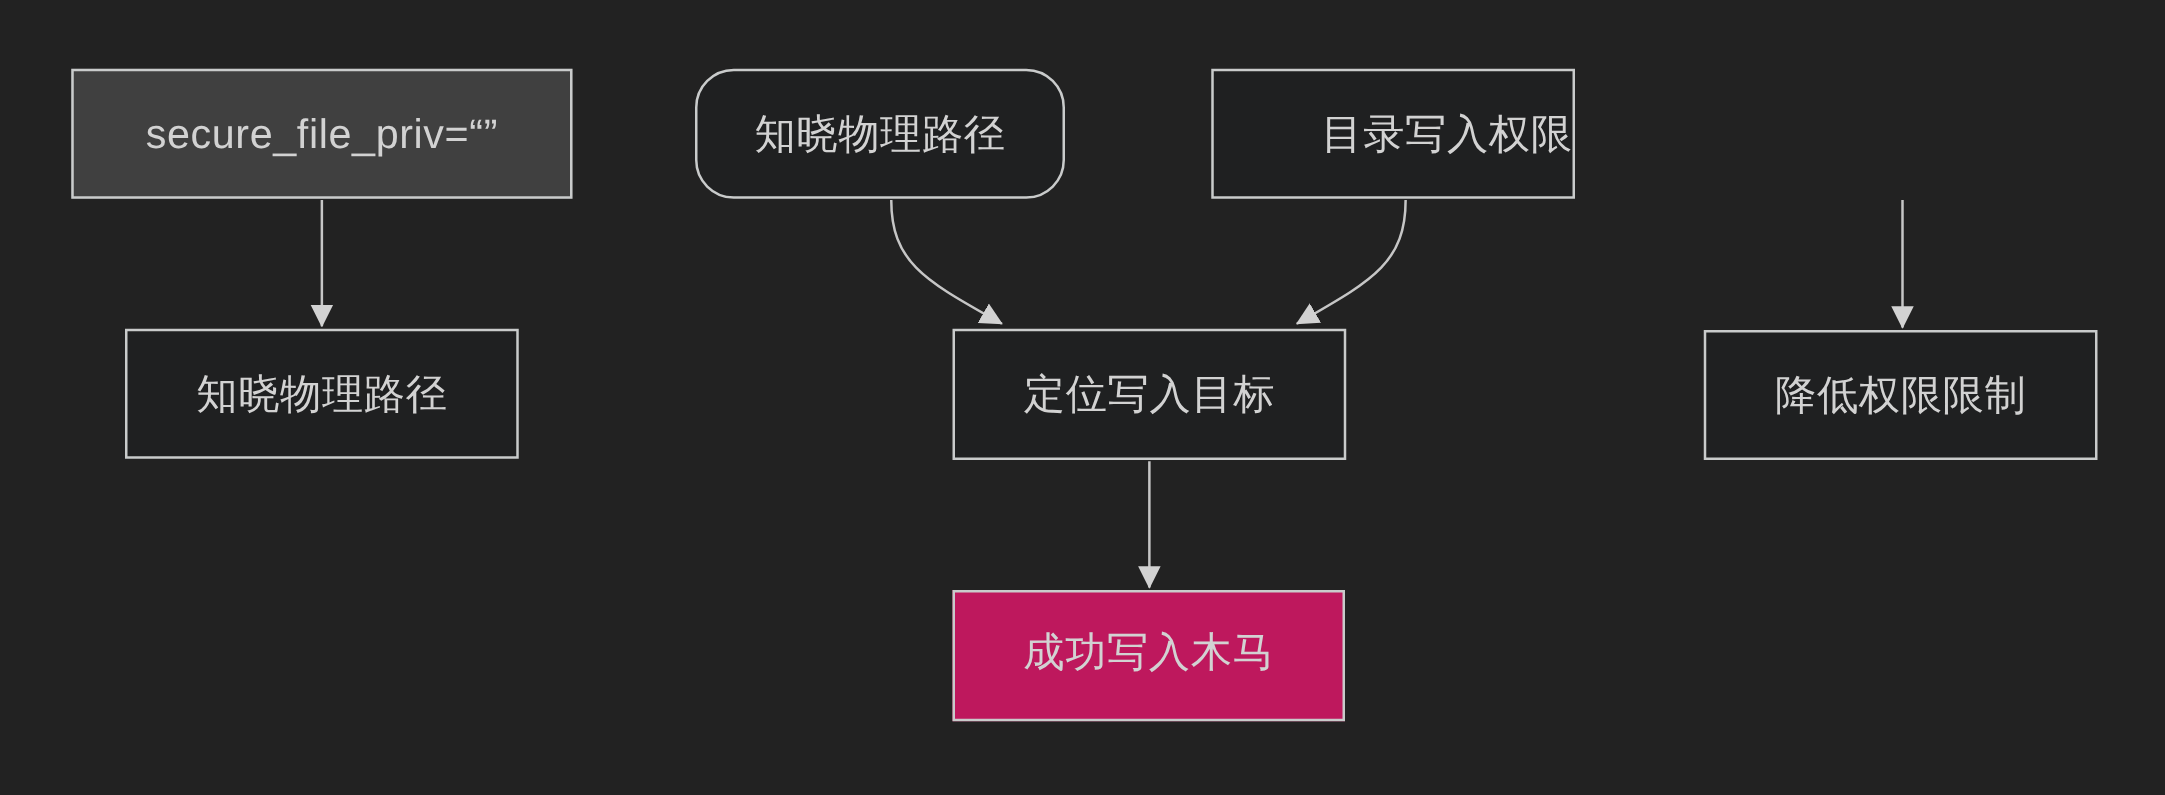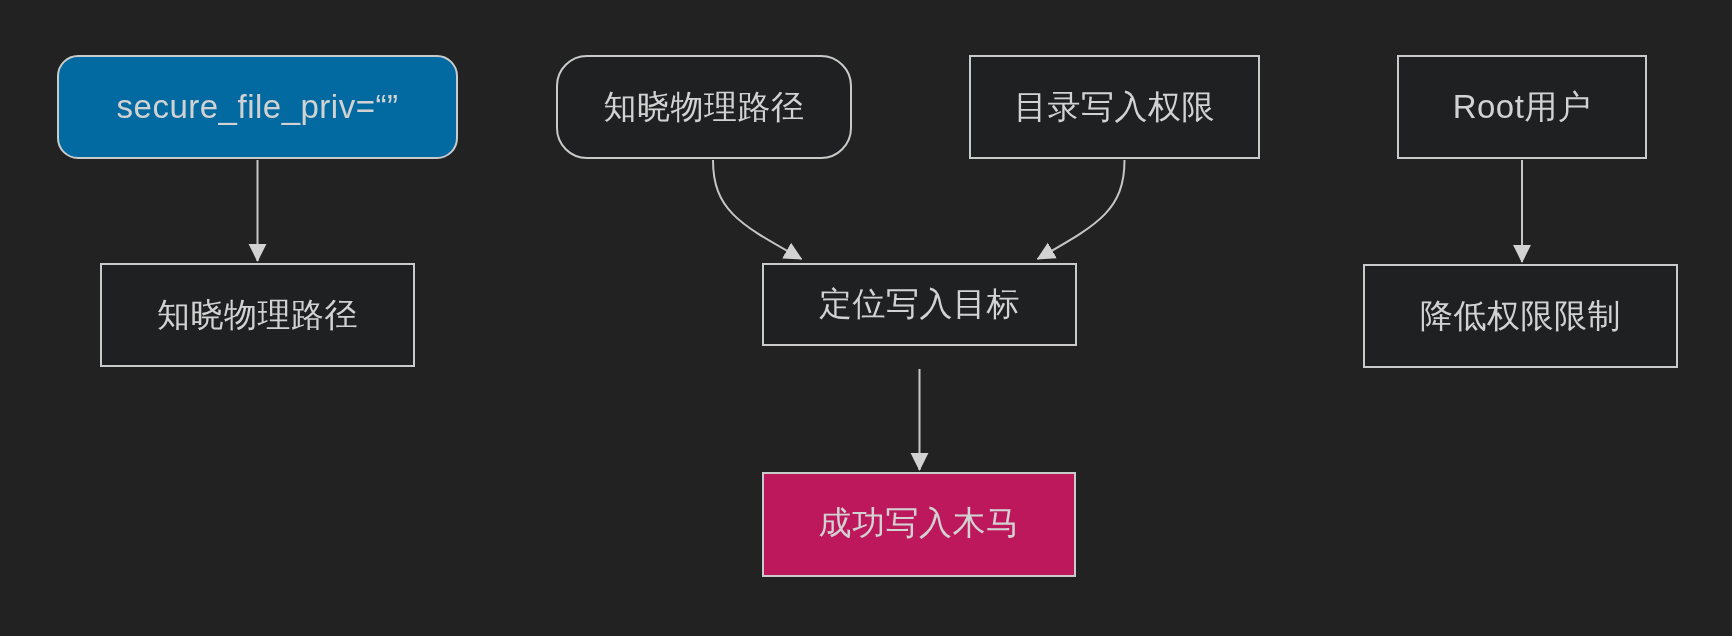--- a/index.html
+++ b/index.html
@@ -61,36 +61,33 @@
     </defs>
     <g id="edge-paths" fill="none">
         <path d="M 257.5 160 L 257.5 261" stroke="#c6c6c6" stroke-width="2" marker-end="url(#arrowhead)"></path>
         <path d="M 713 160 C 713 211.48000000000002, 742.205 225.34, 801.5 259" stroke="#c6c6c6" stroke-width="2" marker-end="url(#arrowhead)"></path>
         <path d="M 1124.5 160 C 1124.5 211.48000000000002, 1095.79 225.34, 1037.5 259" stroke="#c6c6c6" stroke-width="2" marker-end="url(#arrowhead)"></path>
         <path d="M 1522 160 L 1522 262" stroke="#c6c6c6" stroke-width="2" marker-end="url(#arrowhead)"></path>
         <path d="M 919.5 369 L 919.5 470" stroke="#c6c6c6" stroke-width="2" marker-end="url(#arrowhead)"></path>
       </g>
   </svg>
   <div class="nodes-layer" id="nodes-layer">
-      <div class="node" style="left: 57px; top: 55px; width: 401px; height: 104px; background: #0369a1; border-color: rgb(201, 203, 203); color: rgb(210, 210, 210); border-radius: 21px;">
+      <div class="node" style="left: 57px; top: 55px; width: 401px; height: 104px; background: #404040; border-color: rgb(201, 203, 203); color: rgb(210, 210, 210);">
         <span class="label">secure_file_priv=“”</span>
       </div>
       <div class="node" style="left: 556px; top: 55px; width: 296px; height: 104px; background: rgb(31, 32, 33); border-color: rgb(201, 203, 203); color: rgb(210, 210, 210); border-radius: 31px;">
         <span class="label">知晓物理路径</span>
       </div>
-      <div class="node" style="left: 969px; top: 55px; width: 291px; height: 104px; background: rgb(31, 32, 33); border-color: rgb(201, 203, 203); color: rgb(210, 210, 210);">
+      <div class="node" style="left: 969px; top: 55px; width: 291px; height: 104px; background: rgb(31, 32, 33); border-color: rgb(201, 203, 203); color: rgb(210, 210, 210); justify-content: flex-end;">
         <span class="label">目录写入权限</span>
-      </div>
-      <div class="node" style="left: 1397px; top: 55px; width: 250px; height: 104px; background: rgb(31, 32, 33); border-color: rgb(201, 203, 203); color: rgb(210, 210, 210);">
-        <span class="label">Root用户</span>
       </div>
       <div class="node" style="left: 100px; top: 263px; width: 315px; height: 104px; background: rgb(31, 32, 33); border-color: rgb(201, 203, 203); color: rgb(210, 210, 210);">
         <span class="label">知晓物理路径</span>
       </div>
-      <div class="node" style="left: 762px; top: 263px; width: 315px; height: 83px; background: rgb(31, 32, 33); border-color: rgb(201, 203, 203); color: rgb(210, 210, 210);">
+      <div class="node" style="left: 762px; top: 263px; width: 315px; height: 105px; background: rgb(31, 32, 33); border-color: rgb(201, 203, 203); color: rgb(210, 210, 210);">
         <span class="label">定位写入目标</span>
       </div>
       <div class="node" style="left: 1363px; top: 264px; width: 315px; height: 104px; background: rgb(31, 32, 33); border-color: rgb(201, 203, 203); color: rgb(210, 210, 210);">
         <span class="label">降低权限限制</span>
       </div>
       <div class="node" style="left: 762px; top: 472px; width: 314px; height: 105px; background: #be185d; border-color: rgb(201, 203, 203); color: rgb(210, 210, 210); font-family: Liberation Serif, serif;">
         <span class="label">成功写入木马</span>
       </div>
     </div>
 </div>

